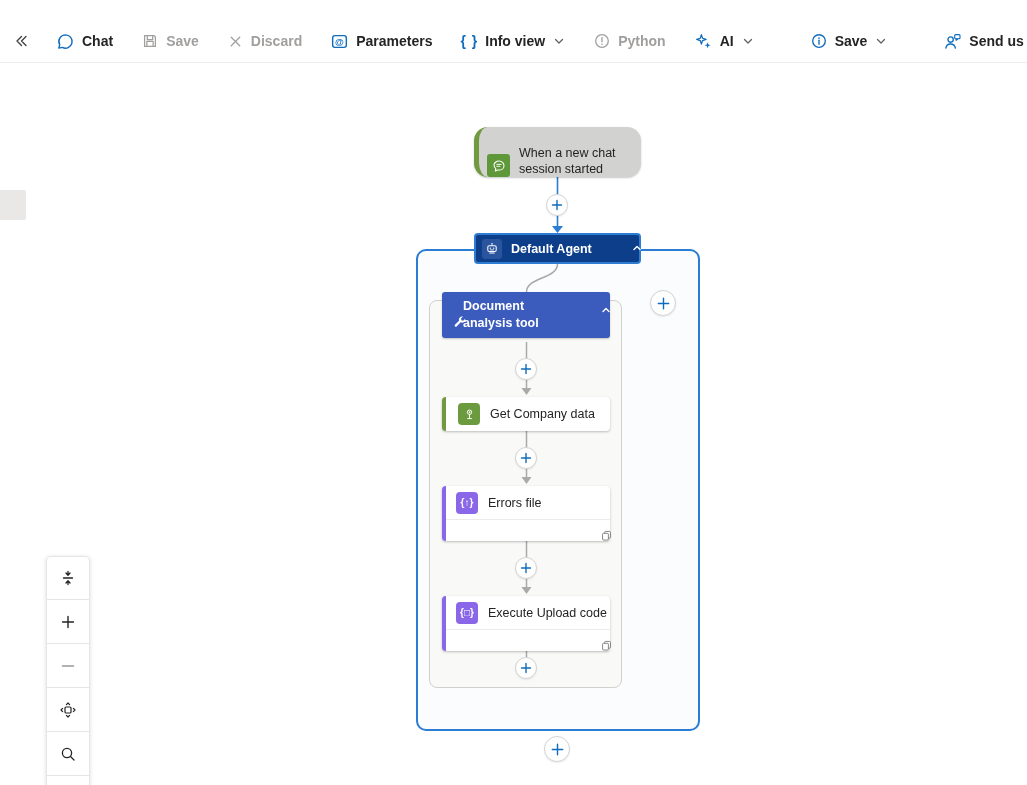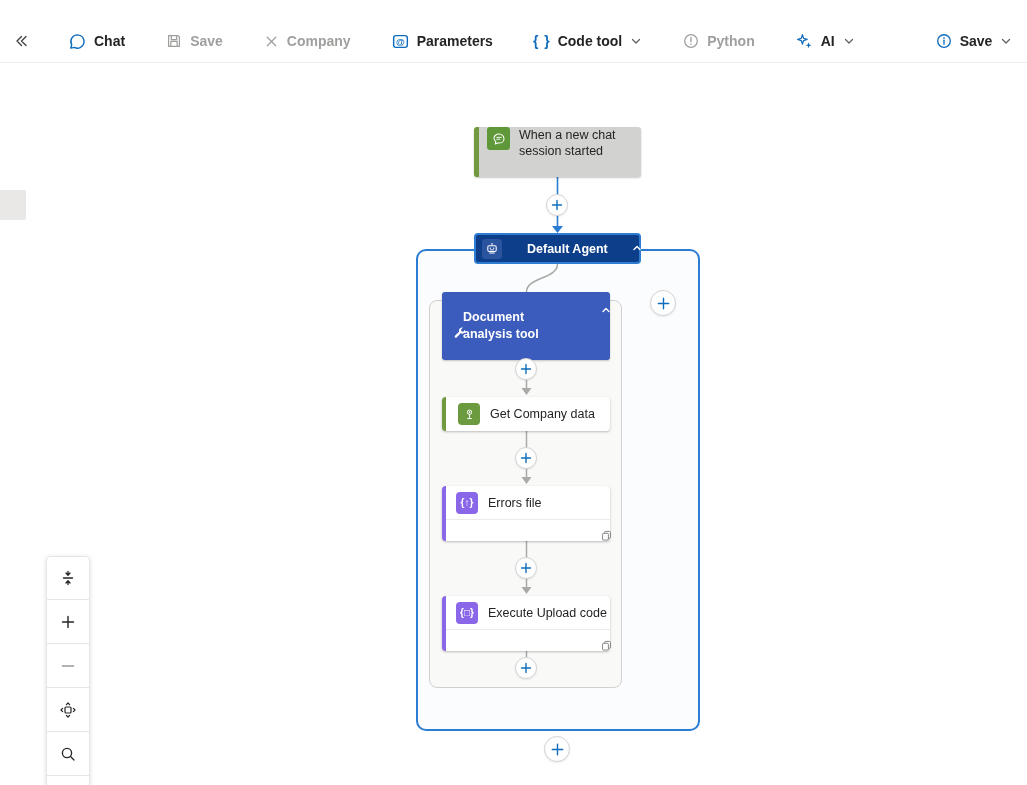--- a/index.html
+++ b/index.html
@@ -16,51 +16,51 @@
   *{box-sizing:border-box;}
   html,body{margin:0;padding:0;}
   body{
     width:1027px;height:785px;position:relative;overflow:hidden;
     background:#fff;font-family:"Liberation Sans",sans-serif;color:var(--ink);
   }
   
   .toolbar{
     position:absolute;left:0;top:0;width:1027px;height:63px;
     background:#fff;border-bottom:1px solid #efedeb;
-    display:flex;align-items:center;gap:40px;
+    display:flex;align-items:center;gap:28px;
     padding:20px 0 0 12px;
   }
   .collapse-btn{display:flex;align-items:center;justify-content:center;width:22px;height:28px;cursor:pointer;background:none;border:none;padding:0;}
   .tb-item{display:flex;align-items:center;gap:7px;font-size:14px;font-weight:700;color:var(--ink);cursor:pointer;white-space:nowrap;user-select:none;}
   .tb-item.disabled{color:var(--gray-text);cursor:default;align-items:center;}
   .tb-sep{width:1px;height:24px;background:#d1d1d1;}
   .braces{color:var(--blue);font-weight:700;font-size:14px;letter-spacing:1px;}
   .chev{display:flex;margin-left:1px;}
   
   .canvas{position:absolute;left:0;top:63px;width:1027px;height:722px;background:#fff;}
   .canvas *{position:absolute;}
   .panel-handle{left:0;top:127px;width:26px;height:30px;background:#e9e8e6;border-radius:0 2px 2px 0;cursor:pointer;}
   .wires{left:0;top:0;width:1027px;height:722px;pointer-events:none;}
   .outer-scope{left:416px;top:186px;width:284px;height:482px;border:2px solid var(--sel-blue);border-radius:10px;background:#fbfcfd;}
   .inner-scope{left:429px;top:237px;width:193px;height:388px;border:1px solid #d2d0ce;border-radius:8px;background:#f9f9f7;}
   .trigger-card{
     left:474px;top:64px;width:167px;height:50px;background:#d2d2d0;border-left:5px solid var(--bar-green);
-    border-radius:3px;box-shadow:0 1px 2px rgba(0,0,0,.22);display:flex;align-items:flex-start;gap:9px;padding:0 8px;cursor:pointer;
+    border-radius:14px;box-shadow:0 1px 2px rgba(0,0,0,.22);display:flex;align-items:flex-end;gap:9px;padding:0 8px;cursor:pointer;
   }
   .trigger-card .chip{position:static;width:23px;height:23px;border-radius:3px;background:var(--trigger-green);display:flex;align-items:center;justify-content:center;flex:none;}
   .trigger-card .t{position:static;font-size:12.5px;line-height:16px;color:var(--ink);width:112px;}
   .agent-node{
     left:474px;top:170px;width:167px;height:31px;background:var(--agent-blue);
-    border:2px solid #2e7dd2;border-radius:4px;display:flex;align-items:center;gap:25px;padding:0 6px;cursor:pointer;
+    border:2px solid #2e7dd2;border-radius:4px;display:flex;align-items:center;gap:9px;padding:0 6px;cursor:pointer;
   }
   .agent-node .chip{position:static;width:20px;height:20px;border-radius:3px;background:#2a549e;display:flex;align-items:center;justify-content:center;flex:none;}
   .agent-node .t{position:static;color:#fff;font-size:12.5px;font-weight:700;}
   .agent-node .caret{position:absolute;right:8px;top:7px;cursor:pointer;}
   .tool-node{
-    left:442px;top:229px;width:168px;height:68px;background:var(--tool-blue);border-radius:3px;
+    left:442px;top:229px;width:168px;height:46px;background:var(--tool-blue);border-radius:3px;
     box-shadow:0 1px 2px rgba(0,0,0,.22);display:flex;align-items:center;gap:10px;padding:0 11px;cursor:pointer;
   }
   .tool-node .t{position:static;color:#fff;font-size:12.5px;font-weight:700;line-height:17px;width:92px;}
   .tool-node .caret{position:absolute;right:10px;top:12px;cursor:pointer;}
   .wrench-wrap{position:static;flex:none;display:flex;}
   .action-card{
     background:#fff;border-radius:4px;box-shadow:0 1px 2.5px rgba(0,0,0,.25);cursor:pointer;text-align:right;
   }
   .action-card .row{position:static;display:flex;align-items:center;gap:10px;height:33px;padding:0 10px;}
   .action-card .chip{position:static;width:22px;height:22px;border-radius:4px;display:flex;align-items:center;justify-content:center;flex:none;}
@@ -108,34 +108,34 @@
     <svg width="18" height="18" viewBox="0 0 20 20">
         <path d="M4 4h10.5L16 5.5V16H4Z M7 4v4.5h6V4 M6.5 16v-5.5h7V16" fill="none" stroke="#a19f9d" stroke-width="1.4" stroke-linejoin="round"></path>
       </svg>
     <span>Save</span>
   </div>
 
   <div class="tb-item disabled">
     <svg width="17" height="17" viewBox="0 0 20 20">
         <path d="M5 5l10 10M15 5 5 15" fill="none" stroke="#a19f9d" stroke-width="1.5" stroke-linecap="round"></path>
       </svg>
-    <span>Company</span>
+    <span>Discard</span>
   </div>
 
   <div class="tb-item">
     <svg width="19" height="19" viewBox="0 0 20 20">
       <rect x="2.8" y="3.8" width="14.4" height="12.4" rx="2.4" fill="none" stroke="#0f6cbd" stroke-width="1.5"></rect>
       <text x="10" y="13.3" text-anchor="middle" font-size="9.5" font-weight="700" fill="#0f6cbd">@</text>
     </svg>
     <span>Parameters</span>
   </div>
 
   <div class="tb-item">
     <span class="braces">{ }</span>
-    <span>Code tool</span>
+    <span>Info view</span>
     <span class="chev">
         <svg width="12" height="12" viewBox="0 0 12 12">
           <path d="M2.5 4.5 6 8l3.5-3.5" fill="none" stroke="#616161" stroke-width="1.3" stroke-linecap="round" stroke-linejoin="round"></path>
         </svg>
       </span>
   </div>
 
   <div class="tb-item disabled">
     <svg width="18" height="18" viewBox="0 0 20 20">
         <circle cx="10" cy="10" r="7" fill="none" stroke="#a19f9d" stroke-width="1.4"></circle>

